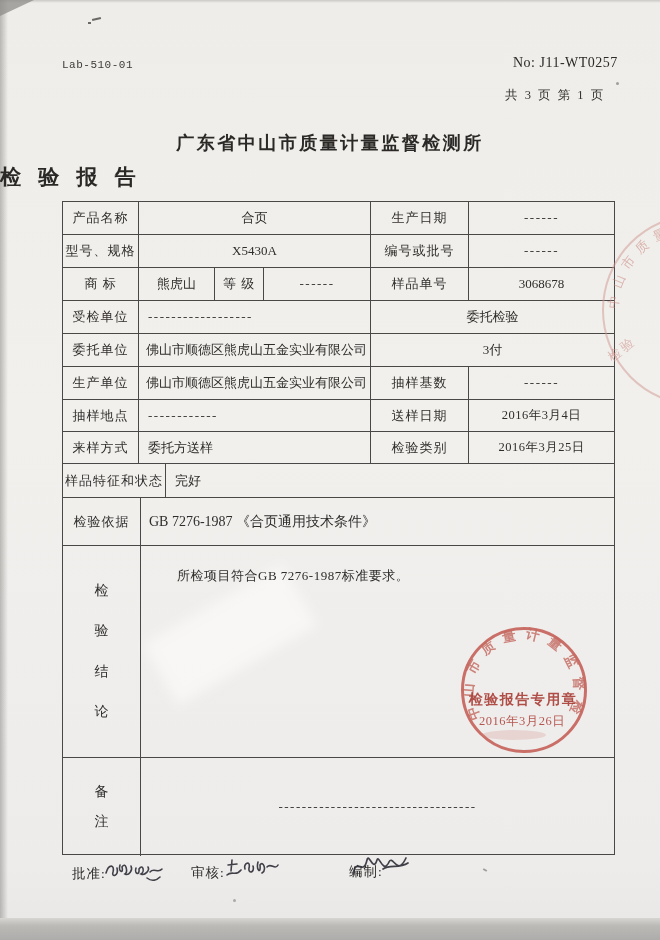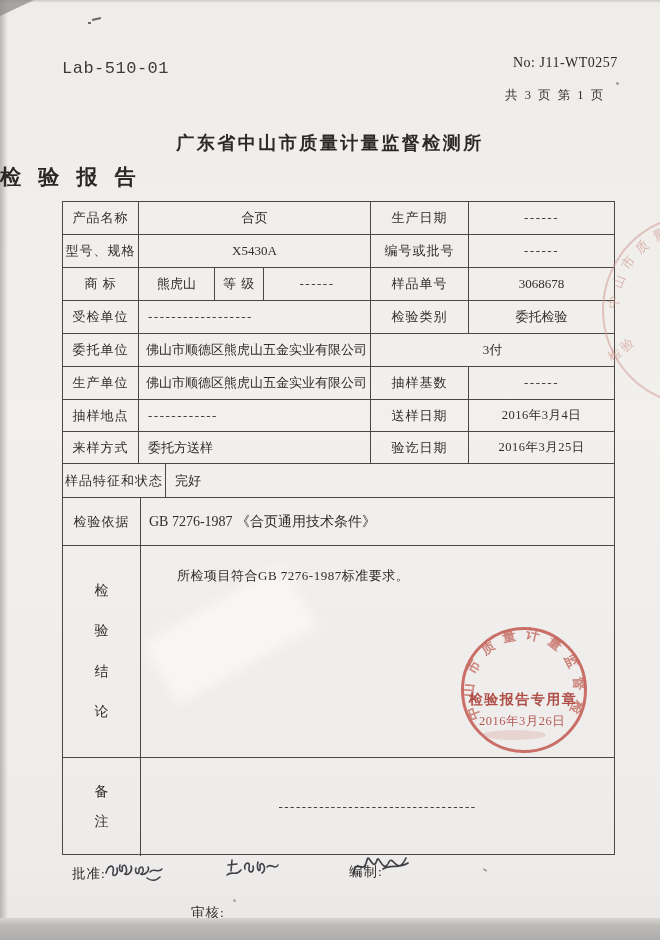--- a/index.html
+++ b/index.html
@@ -21,21 +21,21 @@
   .speck{position:absolute;background:#6b6967;}
   .s1{left:92px;top:18px;width:9px;height:2px;transform:rotate(-14deg);}
   .s2{left:88px;top:22px;width:3px;height:2px;}
   .s3{left:616px;top:82px;width:3px;height:3px;border-radius:50%;opacity:.6;}
   .s4{left:233px;top:899px;width:3px;height:3px;border-radius:50%;opacity:.5;}
   .s5{left:483px;top:869px;width:4px;height:2px;transform:rotate(30deg);opacity:.6;}
   .smudge{position:absolute;left:150px;top:600px;width:160px;height:70px;
     background:rgba(255,255,255,.5);transform:rotate(-30deg);filter:blur(6px);}
   
   .form-code{position:absolute;left:62px;top:59px;font-family:"Liberation Mono","DejaVu Sans Mono",monospace;
-    font-size:17px;letter-spacing:.5px;color:#3d3b39;text-align:right;}
+    font-size:11px;letter-spacing:.5px;color:#3d3b39;text-align:right;}
   .report-no{position:absolute;left:513px;top:55px;font-size:14px;letter-spacing:.5px;color:#2c2a28;}
   .pagination{position:absolute;left:505px;top:87px;font-size:12.5px;letter-spacing:2px;color:#34322f;}
   .org-name{position:absolute;left:0;top:131px;width:100%;text-align:center;
     font-size:18px;font-weight:bold;letter-spacing:2.5px;color:#2b2927;}
   .report-title{position:absolute;left:0;top:163px;width:100%;text-align:left;
     font-size:21px;font-weight:bold;letter-spacing:6px;color:#2b2927;}
   
   .tbl{position:absolute;left:62px;top:201px;width:553px;height:654px;
     border:1.5px solid #4a4846;box-sizing:border-box;display:flex;flex-direction:column;}
   .tr{display:flex;border-bottom:1px solid #4a4846;box-sizing:border-box;flex:0 0 auto;}
@@ -59,21 +59,21 @@
     font-size:14px;letter-spacing:0;padding:14px 0;}
   .vert span{display:block;}
   .concl{position:relative;align-items:flex-start;}
   .concl-text{position:absolute;left:36px;top:21px;font-size:13px;letter-spacing:.5px;}
   .basis-val{padding-left:8px;font-size:14px;}
   
   .stamp-main{position:absolute;left:459px;top:625px;}
   .stamp-edge{position:absolute;left:590px;top:210px;}
   
   .foot-label{position:absolute;font-size:13.5px;letter-spacing:1px;color:#2e2c2a;}
-  .fl-approve{left:72px;top:865px;} .fl-review{left:191px;top:864px;margin-top:40px;} .fl-prepare{left:317px;top:863px;margin-left:32px;}
+  .fl-approve{left:72px;top:865px;} .fl-review{left:191px;top:864px;} .fl-prepare{left:317px;top:863px;margin-left:32px;}
   .sig{position:absolute;}
   .sig1{left:103px;top:858px;} .sig2{left:224px;top:858px;} .sig3{left:348px;top:851px;}
 </style>
 </head>
 <body>
 
 <div class="page">
 
   <div class="edge-left"></div>
   <div class="edge-top"></div>
@@ -112,21 +112,20 @@
       <div class="td cen w76">熊虎山</div>
       <div class="td lab w49">等 级</div>
       <div class="td cen dashes w107">------</div>
       <div class="td lab w98">样品单号</div>
       <div class="td cen f1">3068678</div>
     </div>
 
     <div class="tr h33">
       <div class="td lab w76">受检单位</div>
       <div class="td lft dashes w232">------------------</div>
-      <div class="td lab w98">检验类别</div>
       <div class="td cen f1">委托检验</div>
     </div>
 
     <div class="tr h33">
       <div class="td lab w76">委托单位</div>
       <div class="td lft company w232">佛山市顺德区熊虎山五金实业有限公司</div>
       <div class="td cen f1">3付</div>
     </div>
 
     <div class="tr h33">
@@ -139,21 +138,21 @@
     <div class="tr h32">
       <div class="td lab w76">抽样地点</div>
       <div class="td lft dashes w232">------------</div>
       <div class="td lab w98">送样日期</div>
       <div class="td cen date-val f1">2016年3月4日</div>
     </div>
 
     <div class="tr h32">
       <div class="td lab w76">来样方式</div>
       <div class="td lft w232">委托方送样</div>
-      <div class="td lab w98">验讫日期</div>
+      <div class="td lab w98">检验类别</div>
       <div class="td cen date-val f1">2016年3月25日</div>
     </div>
 
     <div class="tr h34">
       <div class="td lab w103">样品特征和状态</div>
       <div class="td lft f1">完好</div>
     </div>
 
     <div class="tr h48">
       <div class="td lab w78">检验依据</div>

